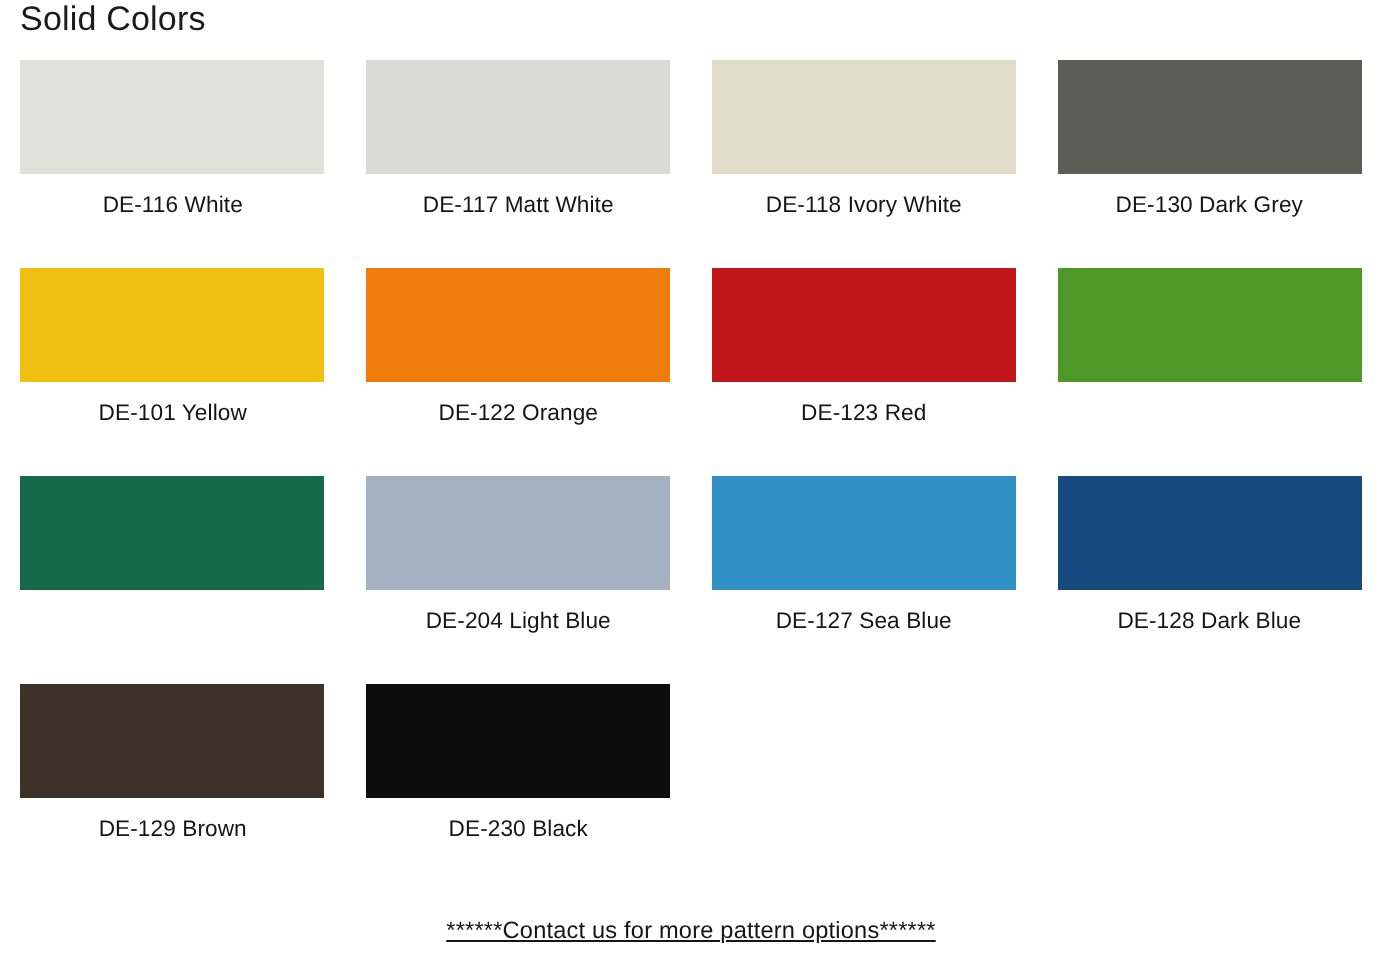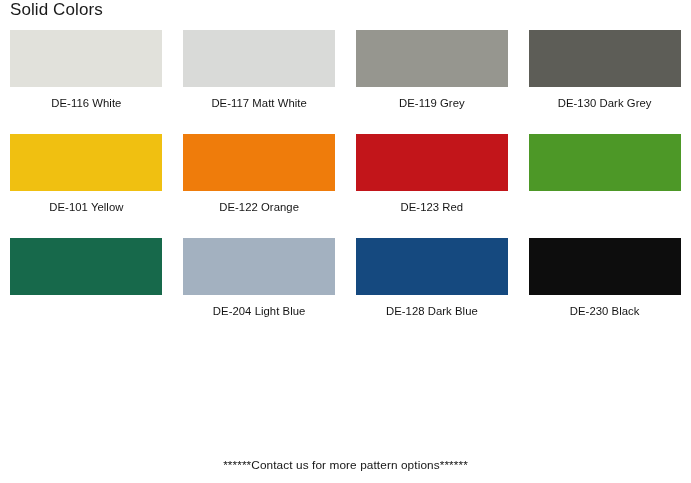--- a/index.html
+++ b/index.html
@@ -65,39 +65,40 @@
   #footer-note {
     position: absolute;
     left: 0;
     right: 0;
     top: 458px;
     text-align: center;
     font-size: 11.8px;
     line-height: 15px;
     color: #151515;
     letter-spacing: 0.1px;
+    text-decoration: underline;
   }
 </style>
 </head>
 <body>
 
 <div id="page-title">Solid Colors</div>
 
 <div id="swatch-grid">
     <div class="swatch-cell">
       <div class="swatch-chip" style="background: rgb(225, 225, 219);"></div>
       <div class="swatch-label">DE-116 White</div>
     </div>
     <div class="swatch-cell">
       <div class="swatch-chip" style="background: rgb(217, 218, 216);"></div>
       <div class="swatch-label">DE-117 Matt White</div>
     </div>
     <div class="swatch-cell">
-      <div class="swatch-chip" style="background: rgb(150, 150, 143);"></div>
-      <div class="swatch-label">DE-119 Grey</div>
+      <div class="swatch-chip" style="background: rgb(223, 221, 199);"></div>
+      <div class="swatch-label">DE-118 Ivory White</div>
     </div>
     <div class="swatch-cell">
       <div class="swatch-chip" style="background: rgb(93, 93, 87);"></div>
       <div class="swatch-label">DE-130 Dark Grey</div>
     </div>
     <div class="swatch-cell">
       <div class="swatch-chip" style="background: rgb(240, 192, 17);"></div>
       <div class="swatch-label">DE-101 Yellow</div>
     </div>
     <div class="swatch-cell">
@@ -112,22 +113,30 @@
       <div class="swatch-chip" style="background: rgb(77, 152, 39);"></div>
     </div>
     <div class="swatch-cell">
       <div class="swatch-chip" style="background: rgb(23, 105, 75);"></div>
     </div>
     <div class="swatch-cell">
       <div class="swatch-chip" style="background: rgb(163, 177, 192);"></div>
       <div class="swatch-label">DE-204 Light Blue</div>
     </div>
     <div class="swatch-cell">
+      <div class="swatch-chip" style="background: rgb(49, 144, 196);"></div>
+      <div class="swatch-label">DE-127 Sea Blue</div>
+    </div>
+    <div class="swatch-cell">
       <div class="swatch-chip" style="background: rgb(21, 73, 127);"></div>
       <div class="swatch-label">DE-128 Dark Blue</div>
+    </div>
+    <div class="swatch-cell">
+      <div class="swatch-chip" style="background: rgb(60, 50, 40);"></div>
+      <div class="swatch-label">DE-129 Brown</div>
     </div>
     <div class="swatch-cell">
       <div class="swatch-chip" style="background: rgb(13, 13, 13);"></div>
       <div class="swatch-label">DE-230 Black</div>
     </div>
   </div>
 
 <div id="footer-note">******Contact us for more pattern options******</div>
 
 </body></html>

